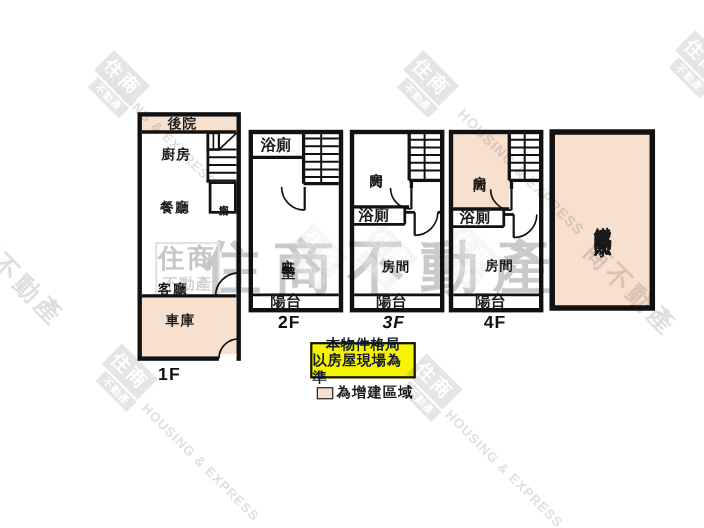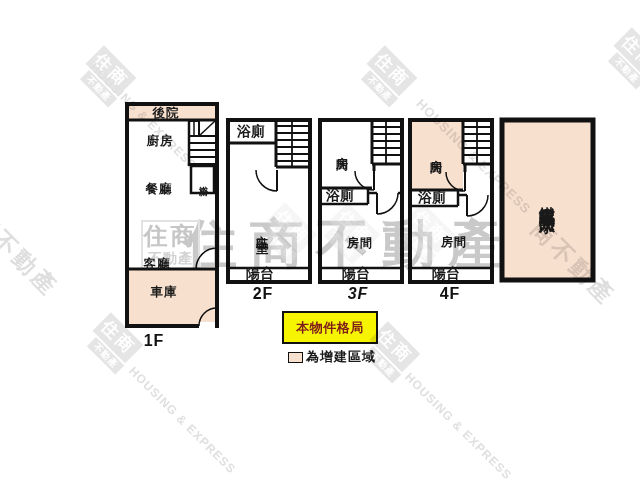--- a/index.html
+++ b/index.html
@@ -26,21 +26,21 @@
   .rooftxt{
     position:absolute;z-index:3;writing-mode:vertical-rl;text-orientation:upright;
     font-size:16px;font-weight:600;letter-spacing:2px;line-height:1;
     transform:translate(-50%,-50%);color:#1a1a1a;
   }
   
   .notice{
     position:absolute;left:282px;top:311px;width:96px;height:33px;z-index:4;
     background:#f7f402;border:2px solid #111;box-sizing:border-box;
     display:flex;flex-direction:column;align-items:center;justify-content:center;
-    font-size:13px;font-weight:bold;line-height:15px;letter-spacing:0.5px;color:#7f1d1d;
+    font-size:13px;font-weight:bold;line-height:15px;letter-spacing:0.5px;color:#0f172a;
   }
   .legend{position:absolute;left:288px;top:348px;z-index:4;display:flex;align-items:center;}
   .legend .swatch{
     width:15px;height:11px;background:#f8e0cf;border:1.5px solid #111;box-sizing:border-box;
   }
   .legend .ltxt{font-size:13px;font-weight:600;margin-left:3px;letter-spacing:1px;color:#1a1a1a;}
   
   .wm{position:absolute;inset:0;z-index:5;pointer-events:none;mix-blend-mode:multiply;}
   .wmbig{
     position:absolute;left:184px;top:217px;font-size:53px;font-weight:bold;
@@ -175,20 +175,21 @@
   <div class="lbl vert" style="left:436px;top:153px;font-size:12px;">房間</div>
   <div class="lbl small" style="left:432px;top:198px;">浴廁</div>
   <div class="lbl" style="left:454px;top:242px;font-size:12px;">房間</div>
   <div class="lbl small" style="left:446px;top:274px;">陽台</div>
   <div class="floorlbl" style="left:450px;top:294px;">4F</div>
 
   <div class="rooftxt" style="left:547px;top:200px;">鐵皮屋隔熱防水</div>
 
   <div class="notice">
     <div>本物件格局</div>
+    <div>以房屋現場為準</div>
   </div>
   <div class="legend">
     <div class="swatch"></div>
     <div class="ltxt">為增建區域</div>
   </div>
 
   <div class="wm">
 
     <div class="wmbig">住商不動產</div>
 

